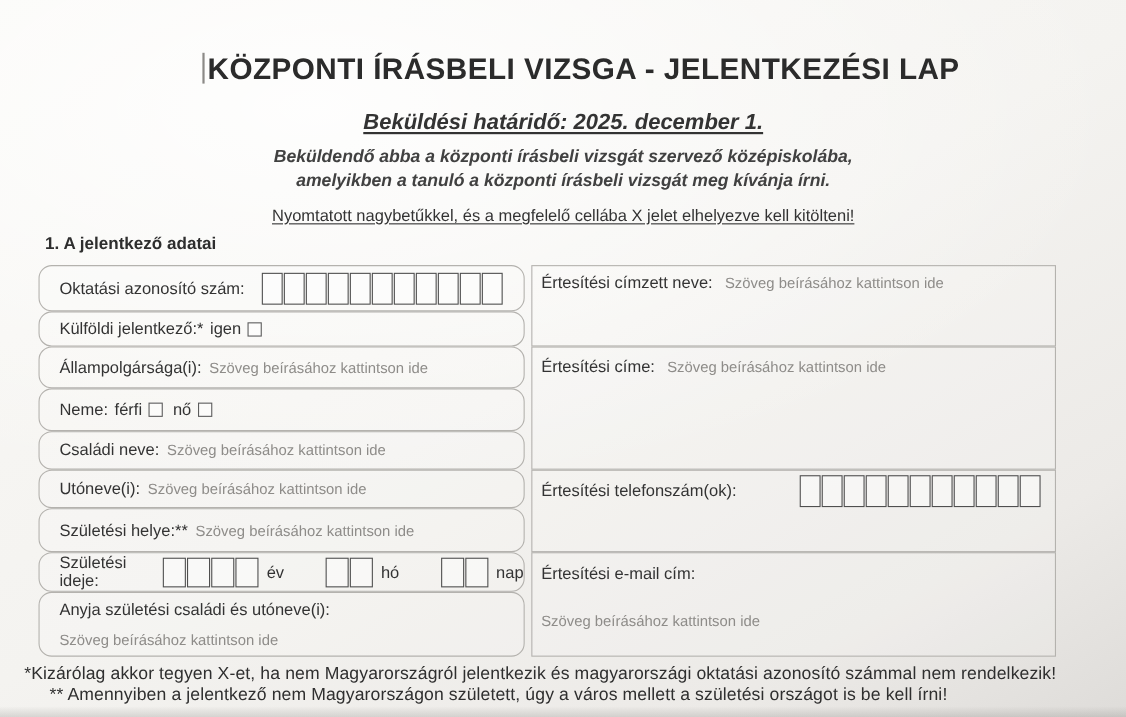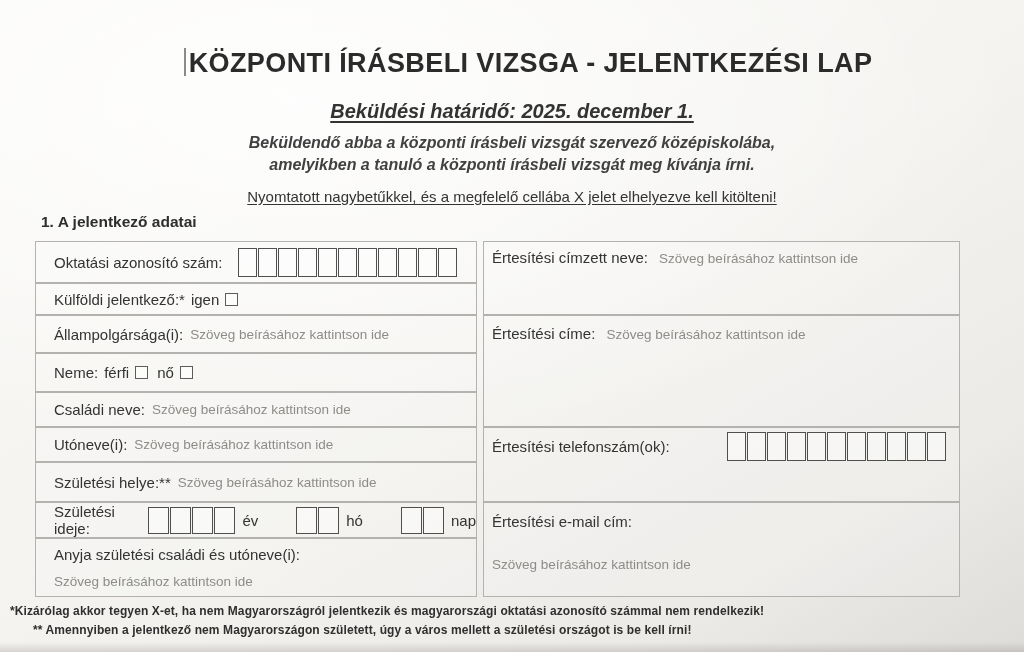--- a/index.html
+++ b/index.html
@@ -42,21 +42,21 @@
     font-size:15px; color:#333; text-decoration:underline; text-underline-offset:2px;
   }
 
   .section-title { top:213px; left:30px; font-size:15.5px; font-weight:bold; color:#2e2e2e;margin-left:11px; }
 
   .form-table { top:241px; left:35px; display:flex; gap:6px; }
   .col-left  { width:442px; }
   .col-right { width:477px; }
 
   .lrow, .rblock { border:1px solid #b4b2ae; background:rgba(255,255,255,0.15); }
-  .lrow { display:flex; align-items:center; padding-left:18px; font-size:15px; color:#333; }
+  .lrow { display:flex; align-items:center; padding-left:18px; font-size:15px; color:#333;border-radius:12px; }
   .lrow1{ height:42px; } .lrow2{ height:32px; } .lrow3{ height:38px; }
   .lrow4{ height:39px; } .lrow5{ height:35px; } .lrow6{ height:35px; }
   .lrow7{ height:40px; } .lrow8{ height:36px; }
   .lrow9{ height:59px; display:block; padding-top:7px; }
 
   .rblock1{ height:74px; padding:7px 10px 0 8px; }
   .rblock2{ height:112px; padding:9px 10px 0 8px; }
   .rblock3{ height:75px; padding:4px 12px 0 8px; }
   .rblock4{ height:95px; padding:10px 10px 0 8px; }
   .rblock { font-size:15px; color:#333; }
@@ -78,21 +78,21 @@
   .phone-flex .box-row { margin-left:auto; }
 
   .date-flex { display:flex; }
   .date-flex .unit { font-size:15px; color:#333; margin:0 0 0 6px; }
   .date-flex .gap1 { margin-left:13px; }
   .date-flex .grp { margin-left:38px; }
 
   .mother-ph { display:block; margin-top:11px; }
   .email-ph { display:block; margin-top:27px; }
 
-  .footnote { left:10px; font-size:12px; font-weight:bold; color:#2f2f2f; letter-spacing:0.1px; }
+  .footnote { left:22px; font-size:16px; font-weight:normal; color:#2f2f2f; letter-spacing:0.1px; }
   .footnote1 { top:604px; } .footnote2 { top:623px;margin-left:23px; }
 </style>
 </head>
 <body>
 
 <div class="page">
 
   <div class="abs title"><span class="caret-bar"></span><span>KÖZPONTI ÍRÁSBELI VIZSGA - JELENTKEZÉSI LAP</span></div>
 
   <div class="abs deadline">Beküldési határidő: 2025. december 1.</div>

